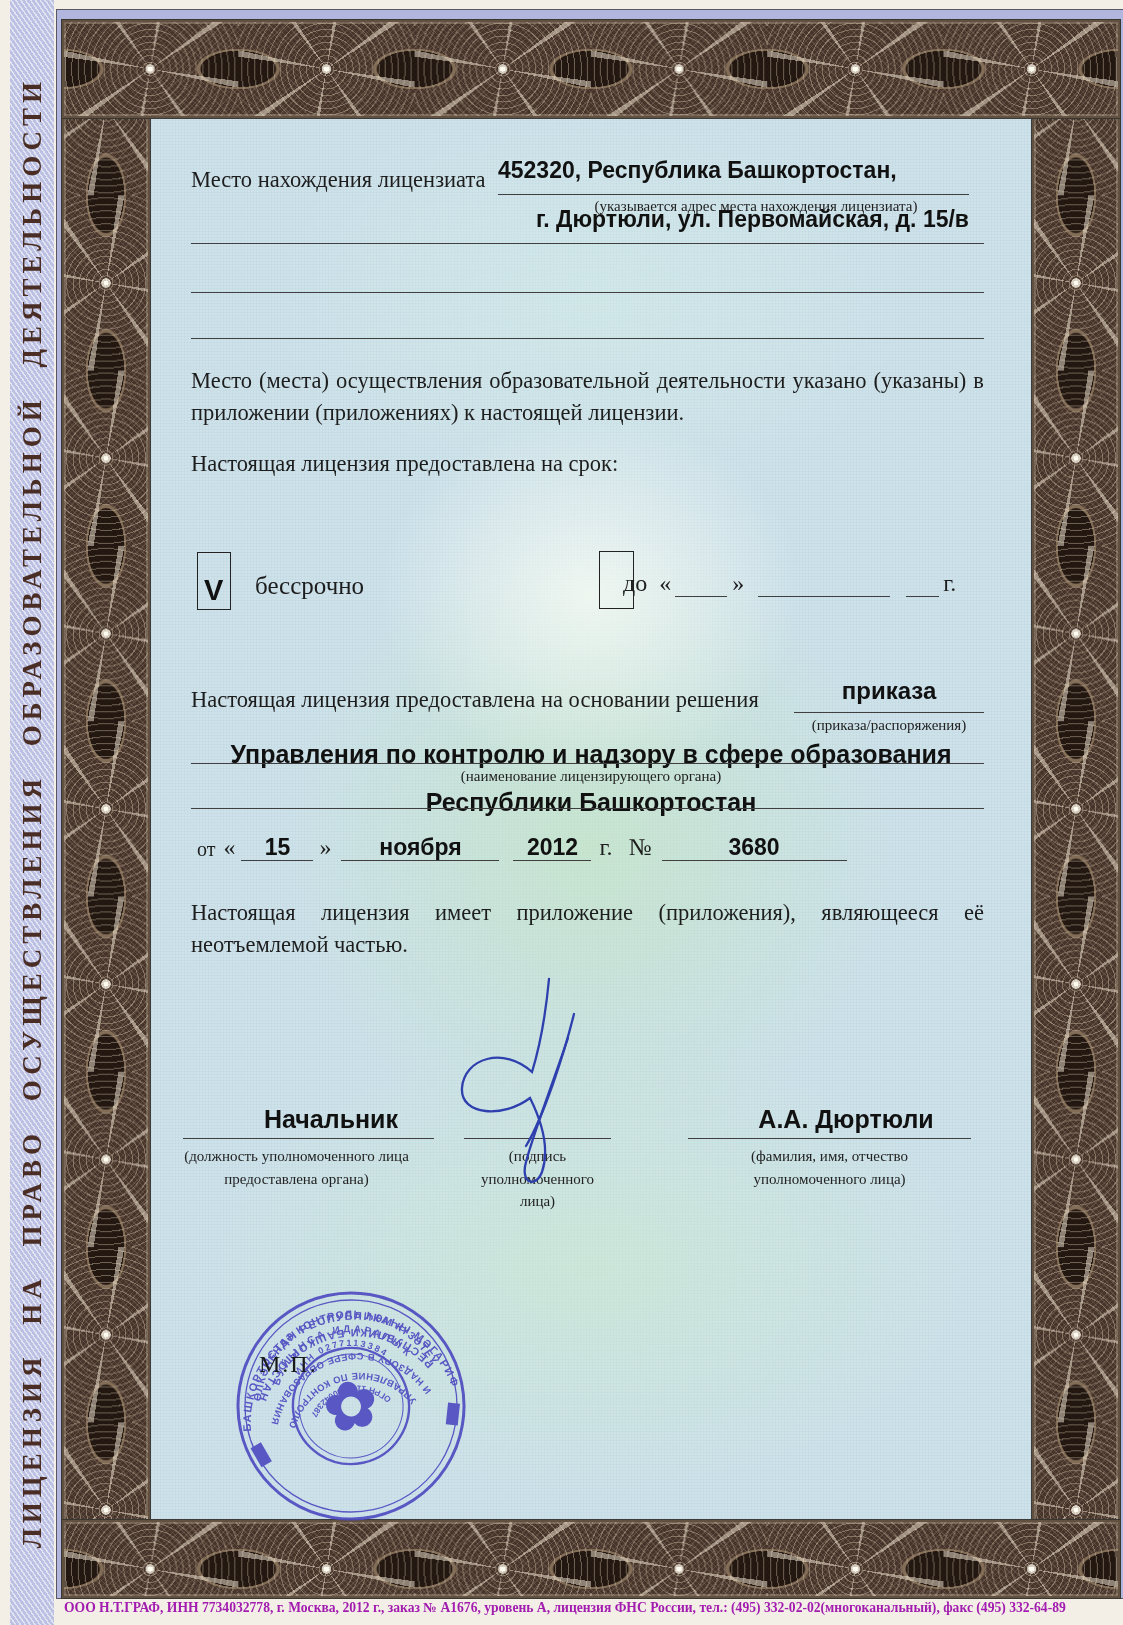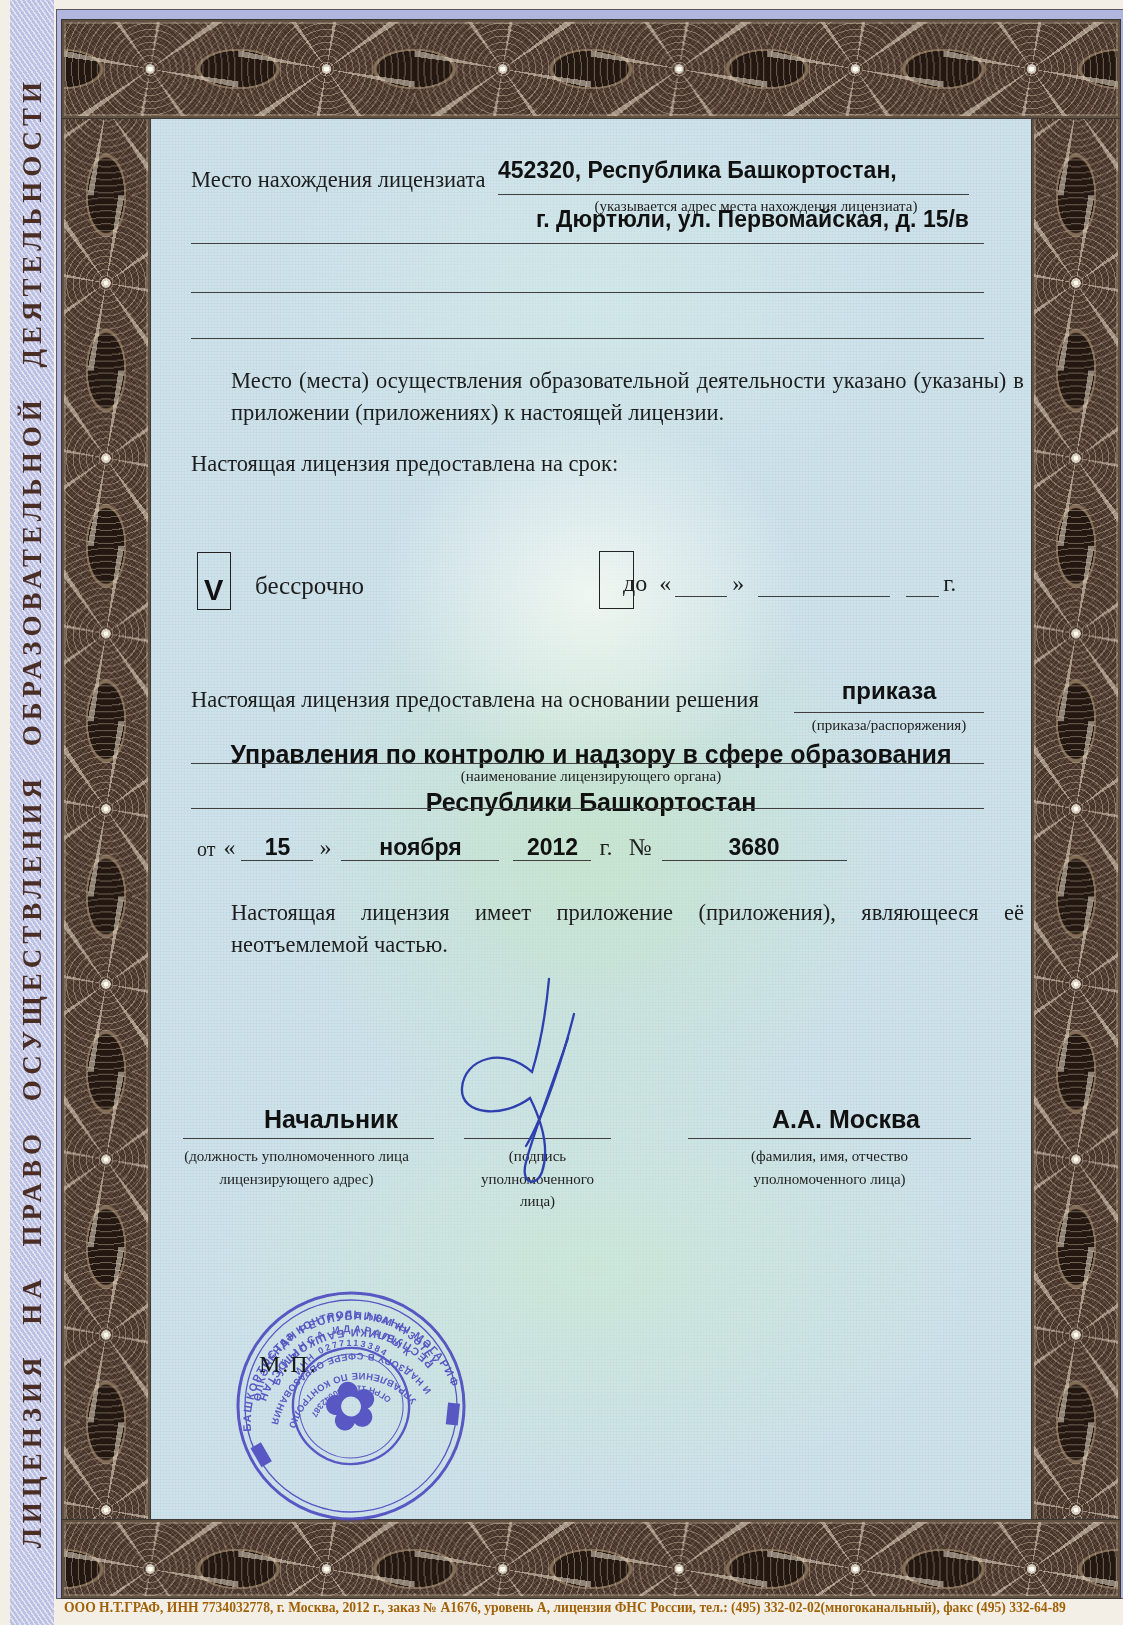--- a/index.html
+++ b/index.html
@@ -59,40 +59,40 @@
       radial-gradient(ellipse 430px 280px at 50% 13%, rgba(212,237,231,.5), rgba(212,237,231,0) 75%),
       repeating-linear-gradient(0deg, rgba(120,170,190,.08) 0 1px, transparent 1px 3px),
       repeating-linear-gradient(90deg, rgba(120,170,190,.08) 0 1px, transparent 1px 3px);}
   .sheet *{box-sizing:border-box;}
   .abs{position:absolute;}
   .serif{font-family:"Liberation Serif","DejaVu Serif",serif;font-size:22.5px;color:#1d1d1d;}
   .fillb{font-family:"Liberation Sans","DejaVu Sans",sans-serif;font-weight:bold;
          font-size:23px;color:#111;}
   .cap{font-family:"Liberation Serif",serif;font-size:15px;color:#222;text-align:center;}
   .rline{border-bottom:1.4px solid #3f3f3f;}
-  .just{text-align:justify;line-height:1.42;margin-left:40px;}
+  .just{text-align:justify;line-height:1.42;}
 
   .chkbox{border:1.8px solid #222;background:transparent;}
   .vmark{font-family:"Liberation Sans",sans-serif;font-weight:bold;font-size:29px;color:#111;
          position:absolute;left:6px;bottom:2px;}
 
   .flexrow{display:flex;align-items:flex-end;}
   .fill{border-bottom:1.4px solid #3f3f3f;text-align:center;
         font-family:"Liberation Sans",sans-serif;font-weight:bold;font-size:23px;color:#111;
         line-height:1.05;padding-bottom:1px;}
 
   .authority{font-family:"Liberation Sans",sans-serif;font-weight:bold;font-size:25px;
              color:#111;text-align:center;width:100%;margin-top:6px;}
   .signame{font-family:"Liberation Sans",sans-serif;font-weight:bold;font-size:25px;color:#111;text-align:center;}
 
   .mp{font-family:"Liberation Serif",serif;font-size:24px;color:#1a1a1a;letter-spacing:2px;}
 
   .stamp-svg{opacity:.9;transform:rotate(-12deg);}
   .print-line{position:absolute;left:64px;top:1600px;width:1056px;
-    font-family:"Liberation Serif",serif;font-weight:bold;font-size:13.6px;color:#a16207;white-space:nowrap;}
+    font-family:"Liberation Serif",serif;font-weight:bold;font-size:13.6px;color:#a21caf;white-space:nowrap;}
 </style>
 </head>
 <body>
 
 <div class="ribbon">
   <span class="ribbon-text">ЛИЦЕНЗИЯ  НА  ПРАВО  ОСУЩЕСТВЛЕНИЯ  ОБРАЗОВАТЕЛЬНОЙ  ДЕЯТЕЛЬНОСТИ</span>
 </div>
 
 <div class="doc-bg"></div>
 
@@ -152,29 +152,29 @@
     <span class="fill" style="width:158px;margin-left:10px;">ноября</span>
     <span class="fill" style="width:78px;margin-left:14px;">2012</span>
     <span class="serif" style="font-size:24px;margin-left:8px;">г.</span>
     <span class="serif" style="font-size:24px;margin-left:16px;">№</span>
     <span class="fill" style="width:185px;margin-left:10px;">3680</span>
   </div>
 
   <div class="abs serif just" style="left:40px;top:778px;width:793px;">Настоящая лицензия имеет приложение (приложения), являющееся её неотъемлемой частью.</div>
 
   <div class="abs signame" style="left:60px;top:986px;width:240px;">Начальник</div>
-  <div class="abs signame" style="left:575px;top:986px;width:240px;">А.А. Москва</div>
+  <div class="abs signame" style="left:575px;top:986px;width:240px;">А.А. Дюртюли</div>
 
   <div class="abs rline" style="left:32px;top:995px;width:251px;height:25px;"></div>
   <div class="abs rline" style="left:313px;top:995px;width:147px;height:25px;"></div>
   <div class="abs rline" style="left:537px;top:995px;width:283px;height:25px;"></div>
 
   <div class="abs cap" style="left:20px;top:1026px;width:251px;line-height:1.5;">
     <span>(должность уполномоченного лица</span><br>
-    <span>лицензирующего адрес)</span>
+    <span>предоставлена органа)</span>
   </div>
   <div class="abs cap" style="left:313px;top:1026px;width:147px;line-height:1.5;">
     <span>(подпись</span><br>
     <span>уполномоченного лица)</span>
   </div>
   <div class="abs cap" style="left:537px;top:1026px;width:283px;line-height:1.5;">
     <span>(фамилия, имя, отчество</span><br>
     <span>уполномоченного лица)</span>
   </div>
 

